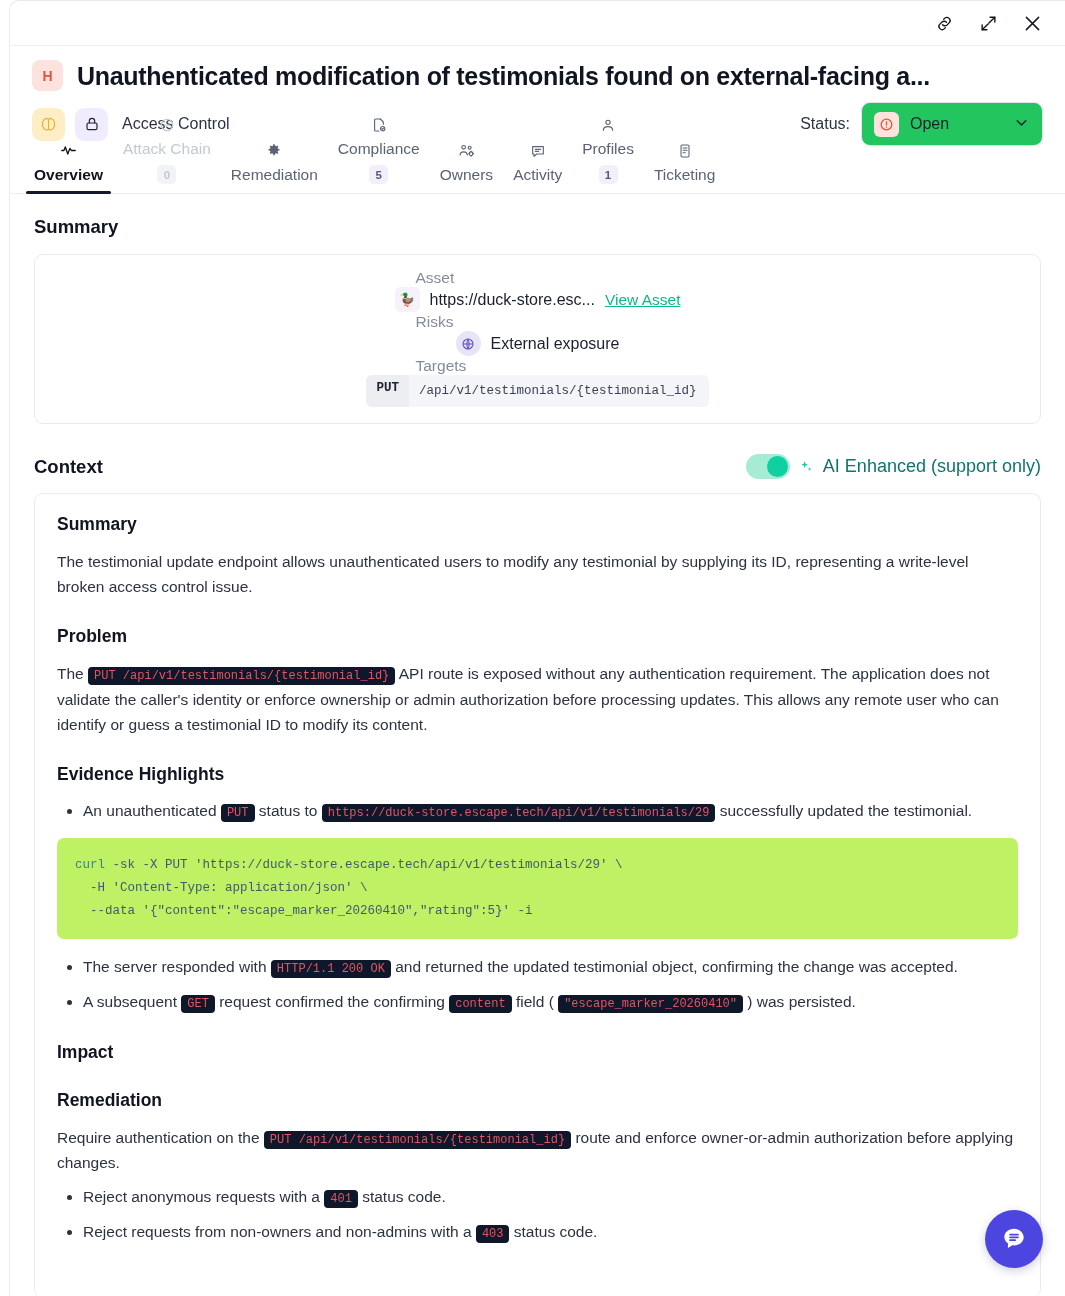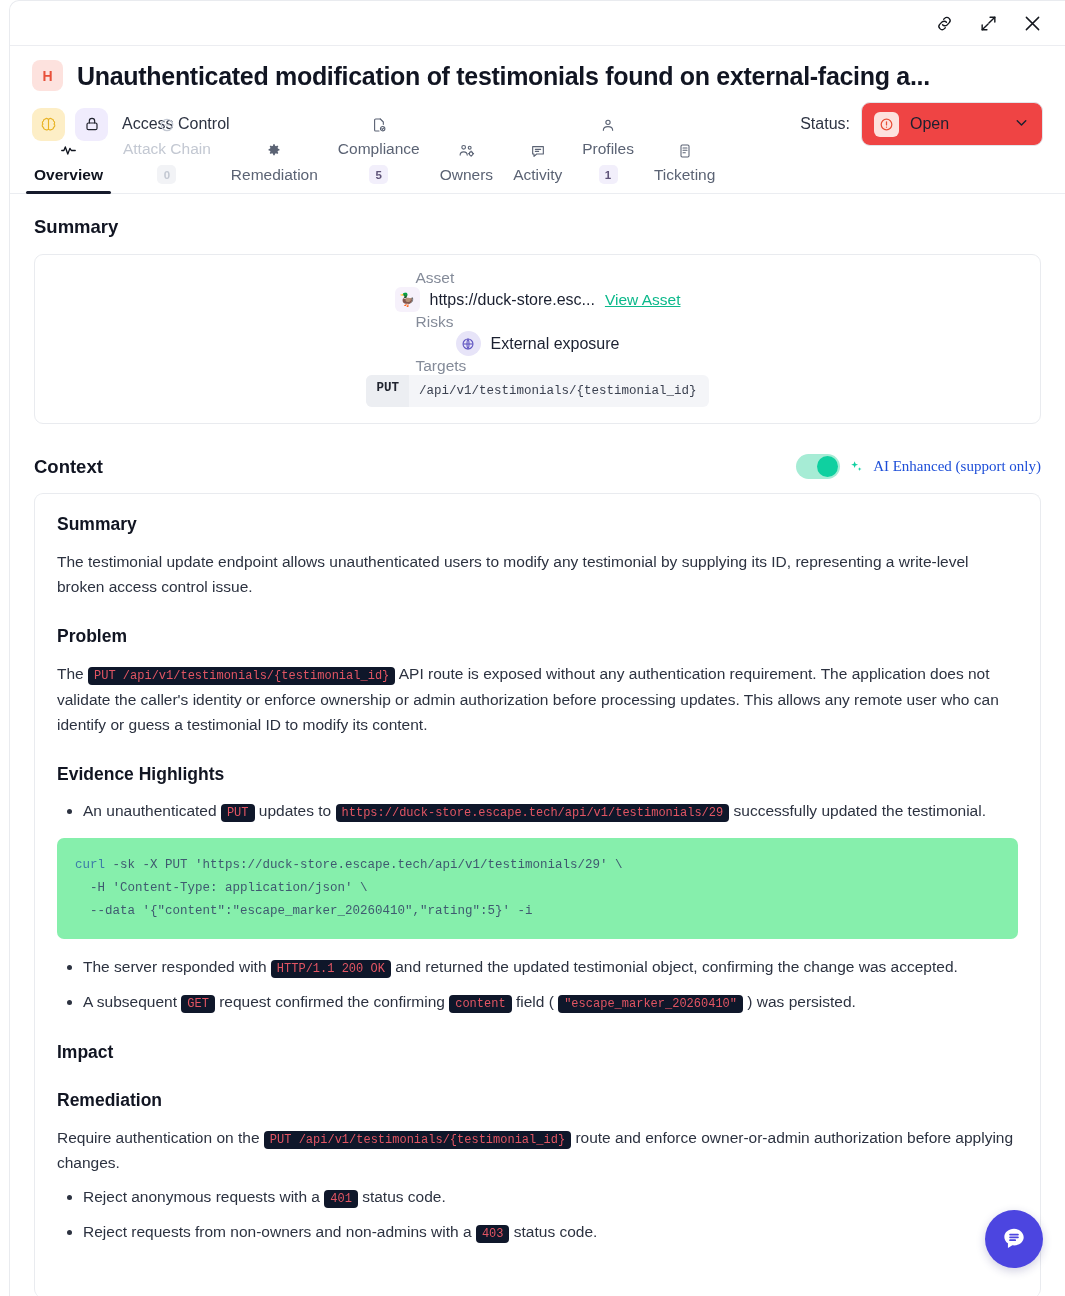--- a/index.html
+++ b/index.html
@@ -56,21 +56,21 @@
     display: flex; align-items: center; justify-content: center;
   }
   .sq-brain { background: #fdeec6; color: #e8b325; }
   .sq-lock  { background: #f0ecfd; color: #20232e; }
   .meta-label { font-size: 16px; color: #2d3342; margin-left: 4px; }
   .status-wrap { margin-left: auto; display: flex; align-items: center; gap: 11px; }
   .status-text { font-size: 16px; color: #2d3342; }
   .status-select {
     width: 182px; height: 44px; border: 1px solid #e2e5ea; border-radius: 9px;
     display: flex; align-items: center; gap: 11px; padding: 0 12px; cursor: pointer;
-    background: #ef4444;
+    background: #22c55e;
   }
   .status-ico {
     width: 25px; height: 25px; border-radius: 6px; background: #fde2de;
     display: flex; align-items: center; justify-content: center; flex: none;
     color: #e8503a;
   }
   .status-val { font-size: 16px; color: #1b2030; }
   .chev { margin-left: auto; color: #1b2030; }
 
   
@@ -139,21 +139,21 @@
   .ai-wrap { margin-left: auto; display: flex; align-items: center; gap: 9px; }
   .toggle {
     width: 44px; height: 25px; border-radius: 13px; background: #a6ecd5;
     position: relative; cursor: pointer; flex: none;
   }
   .toggle .knob {
     position: absolute; right: 2px; top: 2px; width: 21px; height: 21px;
     border-radius: 50%; background: #0fd0a0;
   }
   .sparkle { color: #0fd0a0; display: flex; align-items: center; }
-  .ai-label { font-size: 15px; color: #1d4ed8; font-family: Liberation Serif, serif; }
+  .ai-label { font-size: 18px; color: #0f766e; }
 
   .ctx-card {
     margin-top: 14px; border: 1px solid #e9ebef; border-radius: 9px;
     border-bottom: none;
     padding: 20px 22px 26px 22px;
     min-height: 805px;
   }
   .h3 { font-size: 17.5px; font-weight: 700; color: #111522; margin: 0 0 14px 0; }
   .h3.mt { margin-top: 27px; }
   .p {
@@ -162,21 +162,21 @@
   ul.bul { margin: 10px 0 0 0; padding-left: 26px; }
   ul.bul li { font-size: 15.5px; line-height: 1.6; color: #2c3240; margin-bottom: 10px; }
   ul.bul li:last-child { margin-bottom: 0; }
 
   code.ic {
     font-family: "Liberation Mono", monospace; font-size: 12px;
     background: #0f172a; color: #e25563; border-radius: 4px;
     padding: 2px 6px; white-space: nowrap;
   }
   pre.code {
-    margin: 14px 0 16px 0; background: #86efac; border-radius: 7px;
+    margin: 14px 0 16px 0; background: #bef264; border-radius: 7px;
     padding: 16px 18px; font-family: "Liberation Mono", monospace;
     font-size: 12.5px; line-height: 1.85; color: #3f5a70; white-space: pre;
     overflow: hidden;
   }
   pre.code .kw { color: #3d7ca8; }
 
   
   .fab {
     position: absolute; right: 22px; bottom: 28px;
     width: 58px; height: 58px; border-radius: 50%; background: #4c45e0;
@@ -409,21 +409,21 @@
           <span>The</span>
           <code class="ic">PUT /api/v1/testimonials/{testimonial_id}</code>
           <span>API route is exposed without any authentication requirement. The application does not validate the caller's identity or enforce ownership or admin authorization before processing updates. This allows any remote user who can identify or guess a testimonial ID to modify its content.</span>
         </p>
 
         <div class="h3 mt">Evidence Highlights</div>
         <ul class="bul">
           <li>
             <span>An unauthenticated</span>
             <code class="ic">PUT</code>
-            <span>updates to</span>
+            <span>status to</span>
             <code class="ic">https://duck-store.escape.tech/api/v1/testimonials/29</code>
             <span>successfully updated the testimonial.</span>
           </li>
         </ul>
 
         <pre class="code"><span class="kw">curl</span><span> -sk -X PUT 'https://duck-store.escape.tech/api/v1/testimonials/29' \
   -H 'Content-Type: application/json' \
   --data '{"content":"escape_marker_20260410","rating":5}' -i</span></pre>
 
         <ul class="bul">

